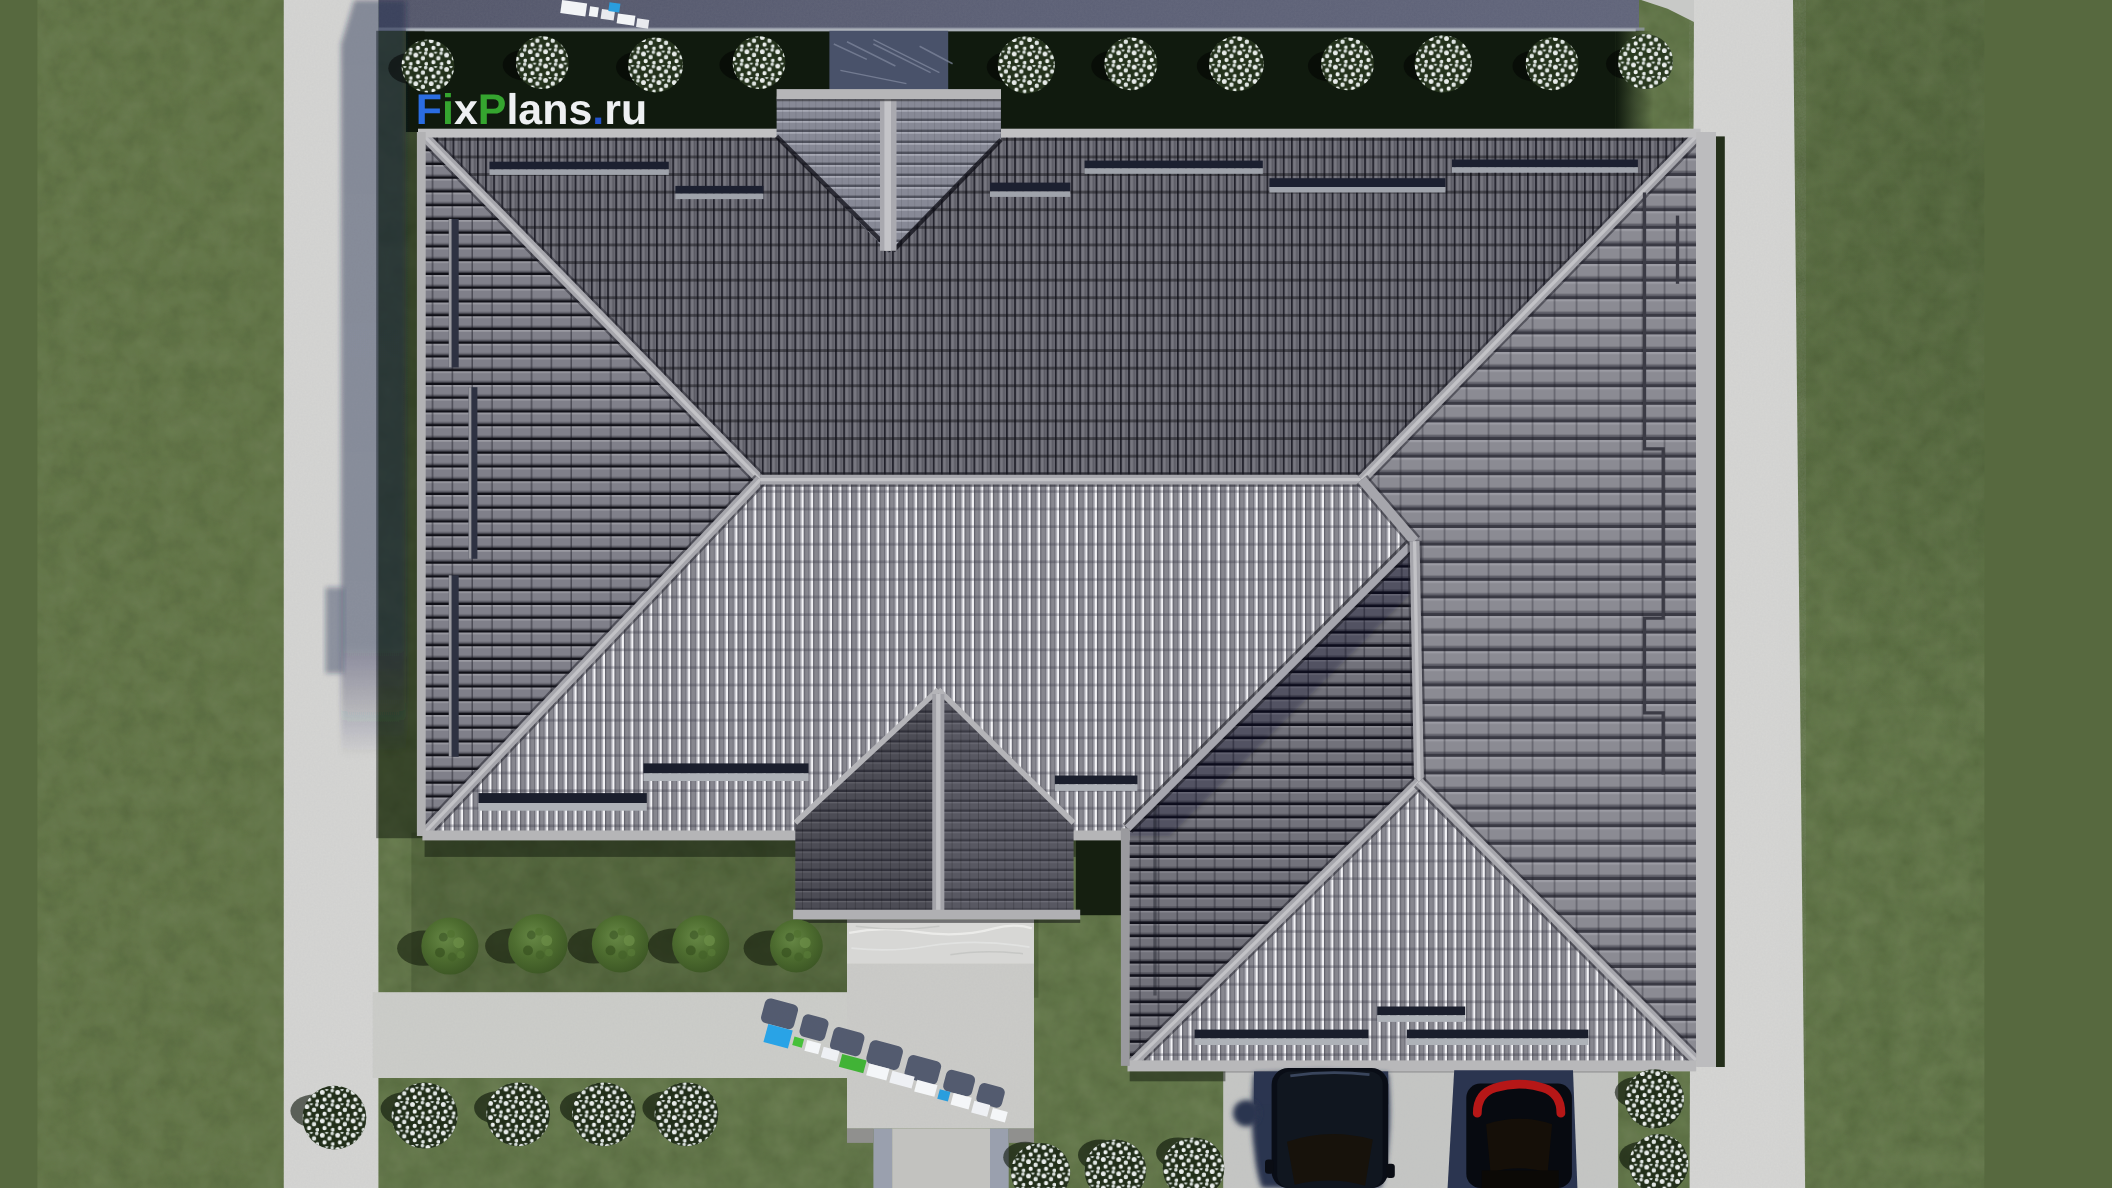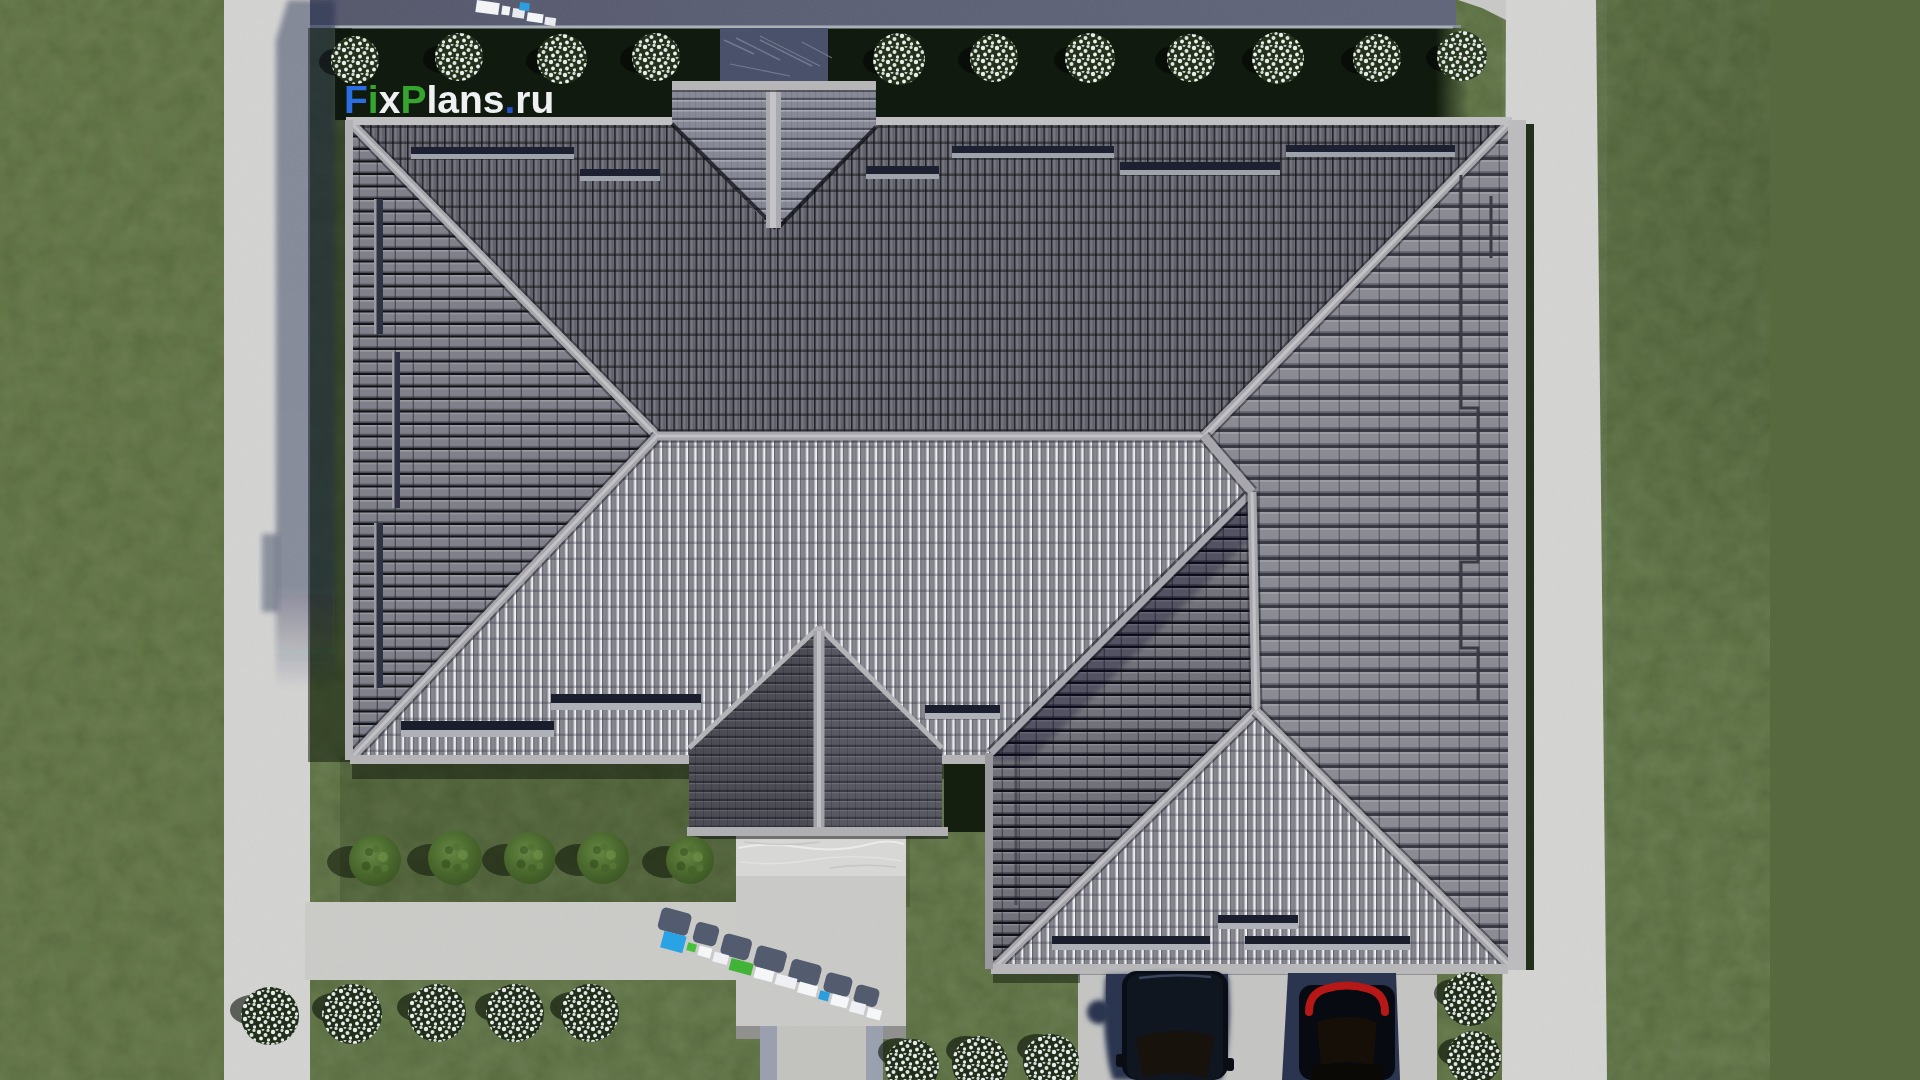--- a/index.html
+++ b/index.html
@@ -1,16 +1,16 @@
 <!DOCTYPE html>
 <html><head>
 <meta charset="utf-8">
 <style>
   html,body{margin:0;padding:0;background:#57693f;}
-  #scene{position:relative;width:1770px;height:1080px;overflow:hidden;font-family:"Liberation Sans",sans-serif;}
+  #scene{position:relative;width:1770px;height:1080px;overflow:hidden;font-family:"Liberation Sans",sans-serif;padding-left:34px;}
   svg{display:block;}
 </style>
 </head>
 <body>
 <div id="scene">
 <svg width="1920" height="1080" viewBox="0 0 1920 1080" xmlns="http://www.w3.org/2000/svg">
 <defs>
   <pattern id="patNorth" width="7.4" height="16" patternUnits="userSpaceOnUse">
     <rect width="7.4" height="16" fill="#6b6b74"></rect>
     <rect x="0" width="1.5" height="16" fill="#20202a"></rect>

